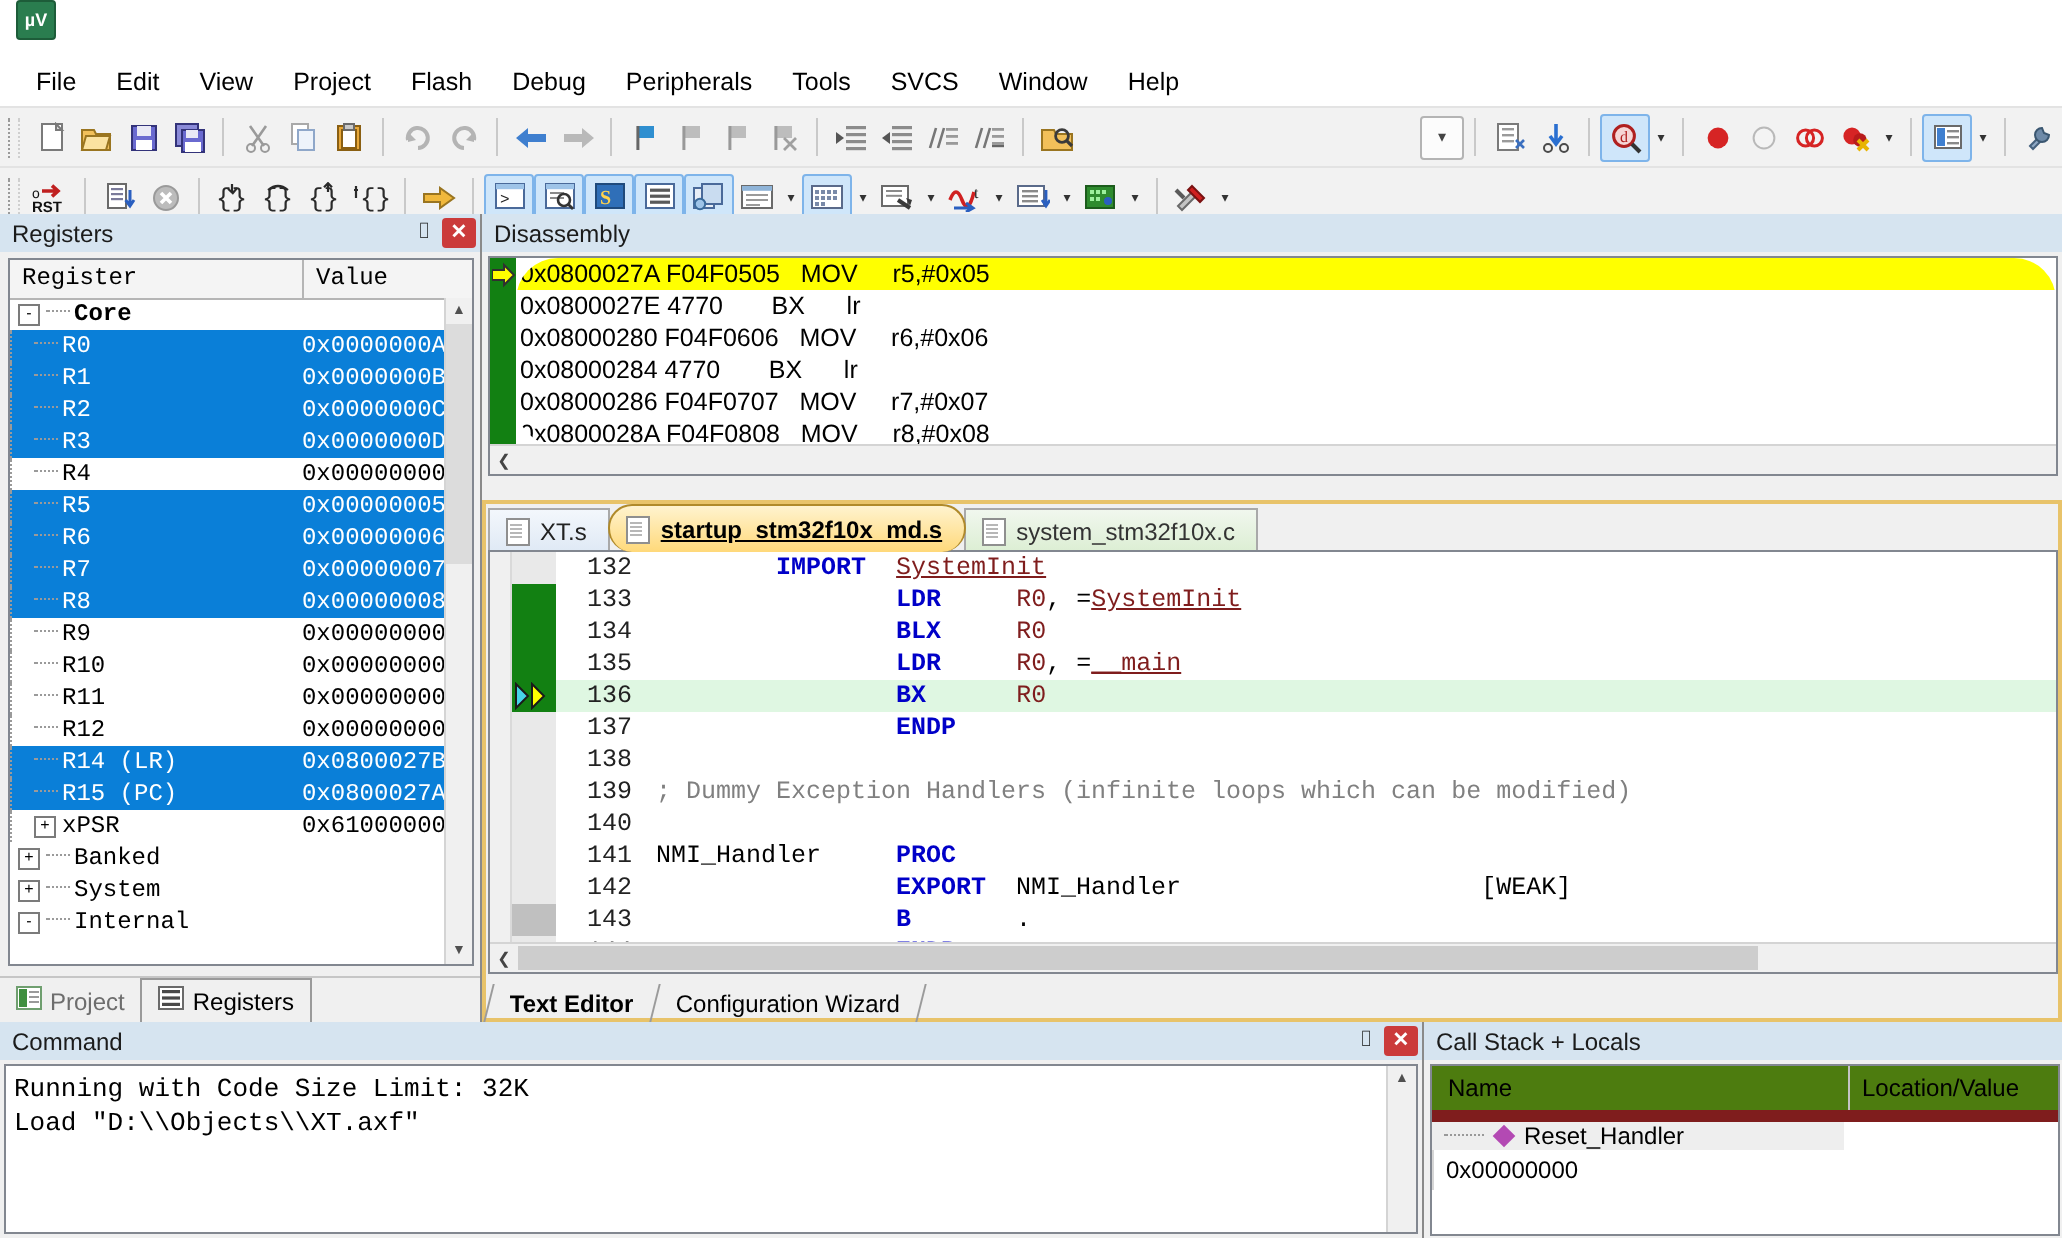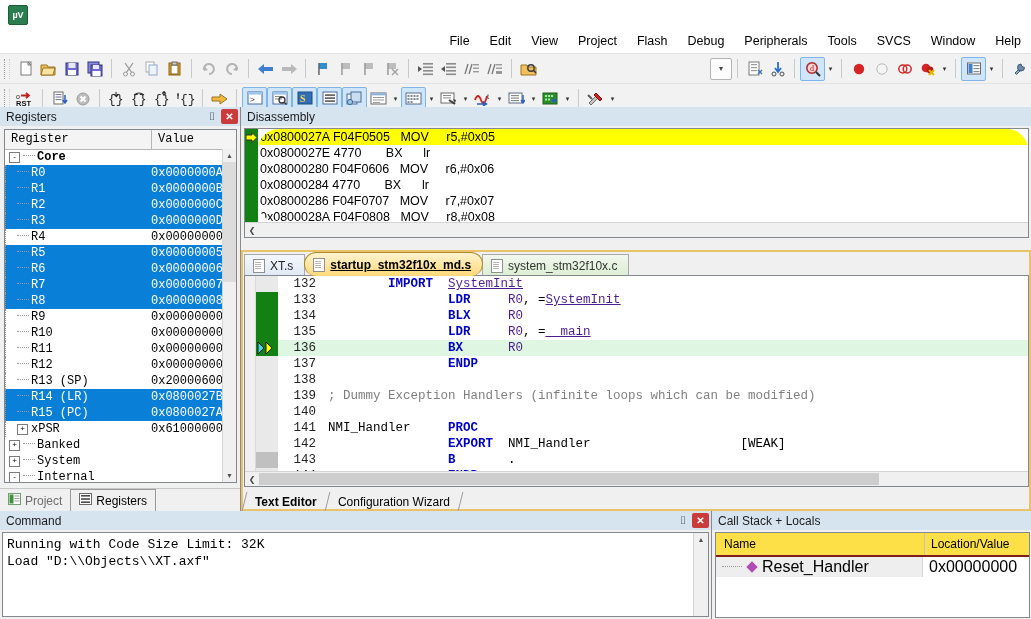--- a/index.html
+++ b/index.html
@@ -6,27 +6,27 @@
   body{
     width:1031px;height:619px;overflow:hidden;
     background:#ffffff;
     font-family:"Liberation Sans",sans-serif;
     font-size:12px;color:#000;
     -webkit-font-smoothing:none;
   }
   .app{position:relative;width:1031px;height:619px;background:#f0f0f0;}
 
   
-  .titlebar{height:30px;background:#ffffff;display:flex;align-items:center;padding-left:8px;}
+  .titlebar{height:30px;background:#ffffff;display:flex;align-items:flex-start;padding-left:8px;}
   .title-icon{width:18px;height:18px;background:#2a7d4f;border:1px solid #1d5c39;border-radius:2px;
               color:#fff;font-size:9px;line-height:18px;text-align:center;font-weight:bold;margin-right:8px;}
   .title-text{font-size:14px;color:#111;}
 
   
-  .menubar{height:22px;background:#ffffff;display:flex;align-items:center;padding-left:8px;border-bottom:1px solid #fff;justify-content:flex-end;}
+  .menubar{height:22px;background:#ffffff;display:flex;align-items:center;padding-left:8px;border-bottom:1px solid #fff;}
   .menuitem{padding:2px 10px;font-size:12.5px;color:#000;cursor:default;}
 
   
   .toolbar{height:29px;background:#f2f2f2;border-top:1px solid #e3e3e3;display:flex;align-items:center;
            padding-left:4px;}
   .tbgrip{width:4px;height:20px;border-left:1px dotted #9a9a9a;border-right:1px dotted #cfcfcf;margin-right:4px;}
   .tbsep{width:1px;height:19px;background:#c9c9c9;margin:0 5px;}
   .tbbtn{width:23px;height:22px;display:flex;align-items:center;justify-content:center;position:relative;}
   .tbbtn.sel{background:#cfe6fa;border:1px solid #7eb4ea;border-radius:2px;}
   .tbbtn svg{display:block;}
@@ -110,21 +110,21 @@
   .ed-mark{position:absolute;left:0;top:0;bottom:14px;width:10px;background:#f0f0f0;border-right:1px solid #d9d9d9;}
   .ed-green{position:absolute;left:11px;top:0;width:22px;background:#128012;}
   .ed-gutter{position:absolute;left:11px;top:0;bottom:14px;width:22px;background:#e9e9e9;}
   .ed-lines{position:absolute;left:33px;right:0;top:0;bottom:14px;overflow:hidden;
             font-family:"Liberation Mono",monospace;font-size:12.5px;}
   .ed-line{height:16px;line-height:16px;white-space:pre;display:flex;}
   .ed-line.hl{background:#dff7e2;}
   .ln{width:38px;text-align:right;padding-right:8px;color:#222;flex:none;}
   .code{flex:1;padding-left:4px;white-space:pre;}
   .kw{color:#0000c8;font-weight:bold;}
-  .reg{color:#4c1d95;}
+  .reg{color:#7f1d1d;}
   .cm{color:#808080;}
   .ul{text-decoration:underline;}
   .ed-hsb{position:absolute;left:0;right:0;bottom:0;height:14px;background:#f0f0f0;border-top:1px solid #d4d4d4;
           display:flex;align-items:center;}
   .ed-hthumb{height:12px;background:#cdcdcd;}
   .ed-footer{position:absolute;left:3px;right:2px;bottom:0;height:23px;display:flex;align-items:flex-end;}
   .ftab{height:19px;display:flex;align-items:center;padding:0 10px;font-size:12px;
         border-left:1px solid #9b9b9b;transform:skewX(-14deg);}
   .ftab span{transform:skewX(14deg);display:block;}
   .ftab.active{font-weight:bold;}
@@ -132,24 +132,24 @@
 
   
   .bottom{position:absolute;left:0;right:0;bottom:0;height:108px;}
   .cmd{position:absolute;left:0;top:0;width:711px;bottom:0;background:#f0f0f0;border-right:1px solid #8a8a8a;}
   .cmd-body{position:absolute;left:2px;right:2px;top:21px;bottom:2px;border:1px solid #828790;background:#fff;}
   .cmd-text{position:absolute;left:0;right:14px;top:0;bottom:0;padding:3px 0 0 4px;
             font-family:"Liberation Mono",monospace;font-size:13px;line-height:17px;}
   .cmd-scroll{position:absolute;right:0;top:0;bottom:0;width:14px;background:#f0f0f0;border-left:1px solid #d4d4d4;}
   .csl{position:absolute;left:712px;right:0;top:0;bottom:0;background:#f0f0f0;}
   .csl-body{position:absolute;left:3px;right:1px;top:21px;bottom:1px;border:1px solid #828790;background:#fff;}
-  .csl-head{display:flex;height:22px;background:#fde047;border-bottom:2px solid #7f1d1d;font-size:12px;}
+  .csl-head{display:flex;height:22px;background:#4d7c0f;border-bottom:6px solid #7f1d1d;font-size:12px;}
   .csl-head .h1{width:200px;padding:4px 0 0 8px;border-right:1px solid #c4c4c4;}
   .csl-head .h2{flex:1;padding:4px 0 0 6px;}
-  .csl-row{display:flex;height:20px;align-items:flex-start;font-size:16px;}
+  .csl-row{display:flex;height:20px;align-items:flex-start;font-size:12px;flex-direction:column;}
   .csl-n{width:200px;display:flex;align-items:center;height:20px;background:#eeeeee;padding-left:6px;}
   .csl-v{flex:1;padding-left:6px;border-left:1px solid #d6d6d6;height:20px;line-height:20px;}
   .diamond{width:8px;height:8px;background:#b349b3;transform:rotate(45deg);margin:0 6px 0 4px;}
 </style>
 </head>
 <body>
 
 <div class="app">
 
   <div class="titlebar">
@@ -748,28 +748,20 @@
               </div>
               <div class="reg-val">0x00000000</div>
             </div>
             <div class="reg-row">
               <div class="reg-name">
                 <span class="vdots"></span>
                 <span class="dotline"></span>
                 <span>R12</span>
               </div>
               <div class="reg-val">0x00000000</div>
-            </div>
-            <div class="reg-row">
-              <div class="reg-name">
-                <span class="vdots"></span>
-                <span class="dotline"></span>
-                <span>R13 (SP)</span>
-              </div>
-              <div class="reg-val">0x20000600</div>
             </div>
             <div class="reg-row sel">
               <div class="reg-name">
                 <span class="vdots"></span>
                 <span class="dotline"></span>
                 <span>R14 (LR)</span>
               </div>
               <div class="reg-val">0x0800027B</div>
             </div>
             <div class="reg-row sel">

